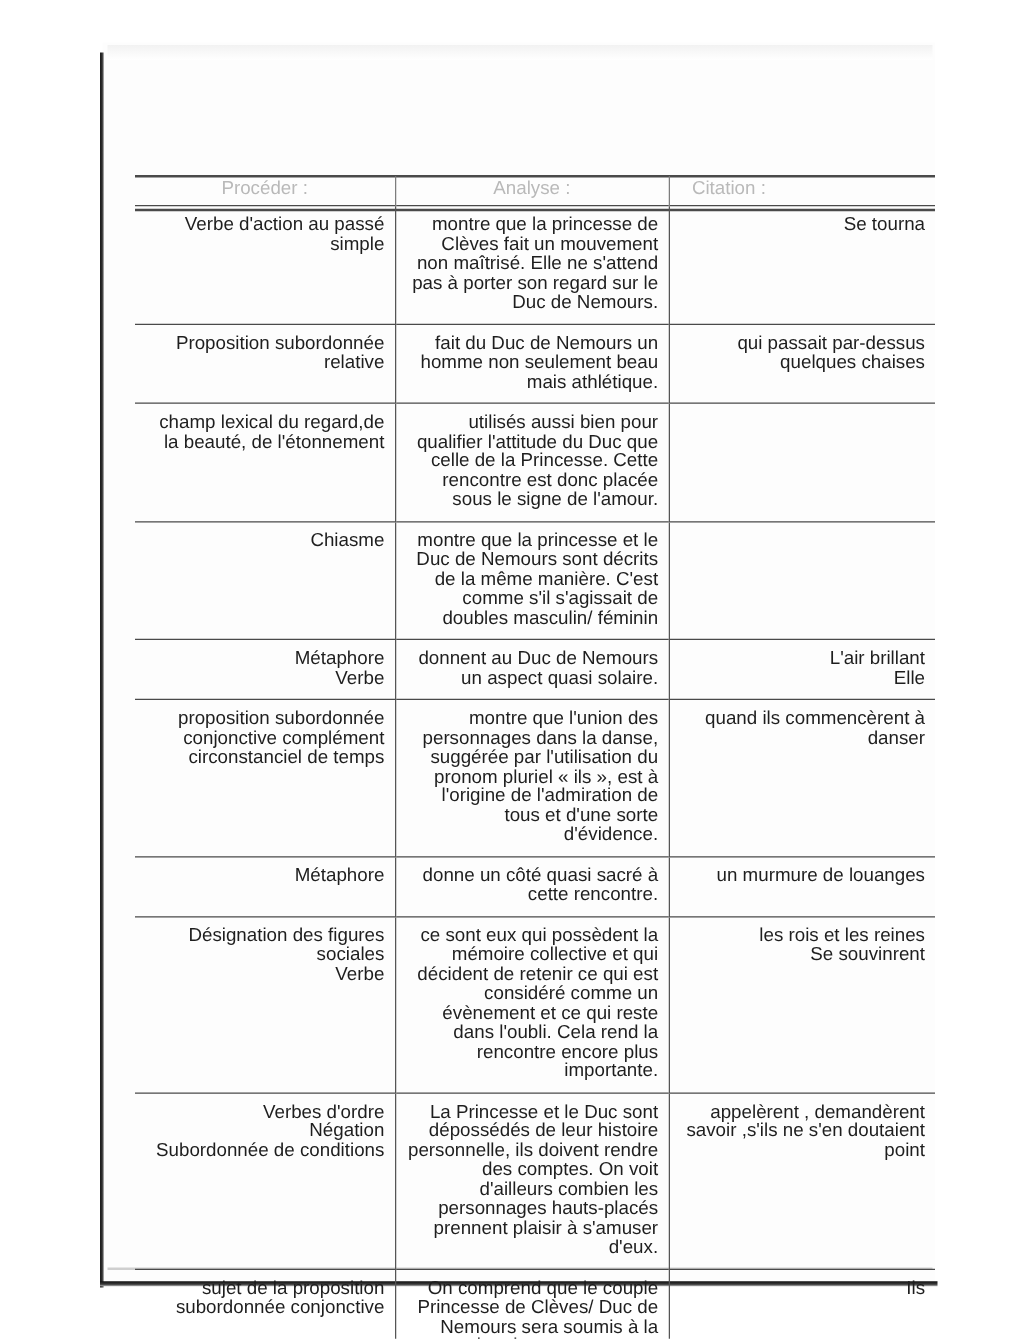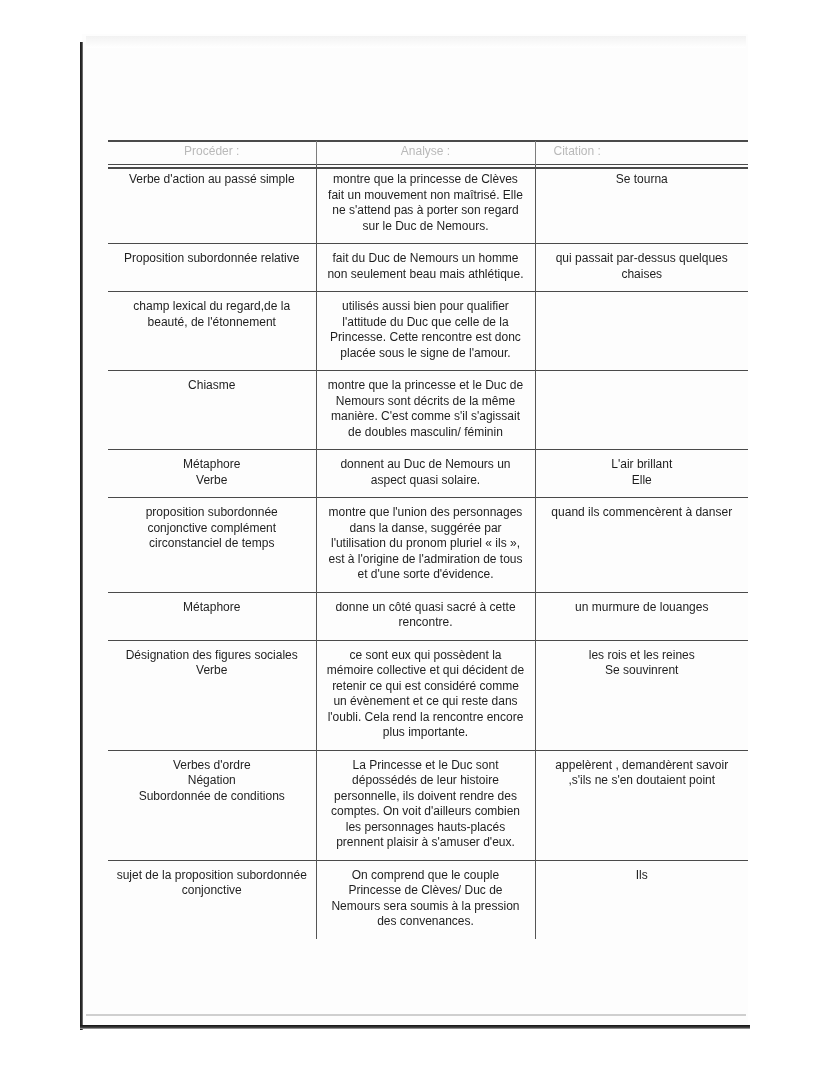--- a/index.html
+++ b/index.html
@@ -84,39 +84,39 @@
     table-layout: fixed;
   }
   table.analysis col.c1 { width: 208px; }
   table.analysis col.c2 { width: 219px; }
   table.analysis col.c3 { width: 213px; }
 
   table.analysis td,
   table.analysis th {
     vertical-align: top;
     padding: 7px 8px 9px 8px;
-    font-size: 12px;
+    font-size: 15px;
     line-height: 15.5px;
     color: #1e1e1e;
     font-weight: normal;
-    text-align: center;
+    text-align: right;
     border-top: 1.4px solid #4a4a4a;
     border-right: 1.2px solid #555555;
   }
   table.analysis td:last-child,
   table.analysis th:last-child {
     border-right: none;
   }
 
   
   table.analysis thead th {
     border-top: none;
     border-right: 1.2px solid #7d7d7d;
     color: #b9b9b9;
-    font-size: 12px;
+    font-size: 15px;
     line-height: 18px;
     padding: 1px 8px 4px 8px;
     text-align: center;
   }
   table.analysis thead th.h1 { text-align: center; }
   table.analysis thead th.h2 { }
   table.analysis thead th.h3 { text-align: left; padding-left: 18px; }
 
   
   .rule-top {

